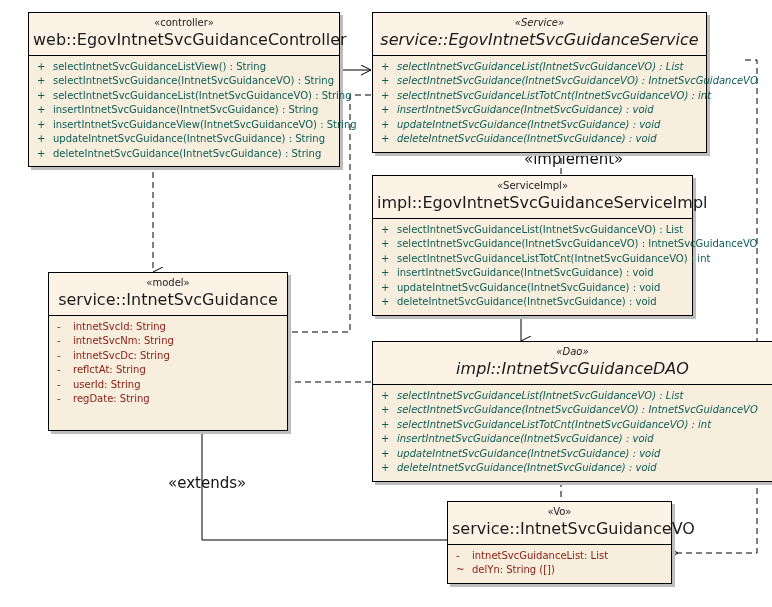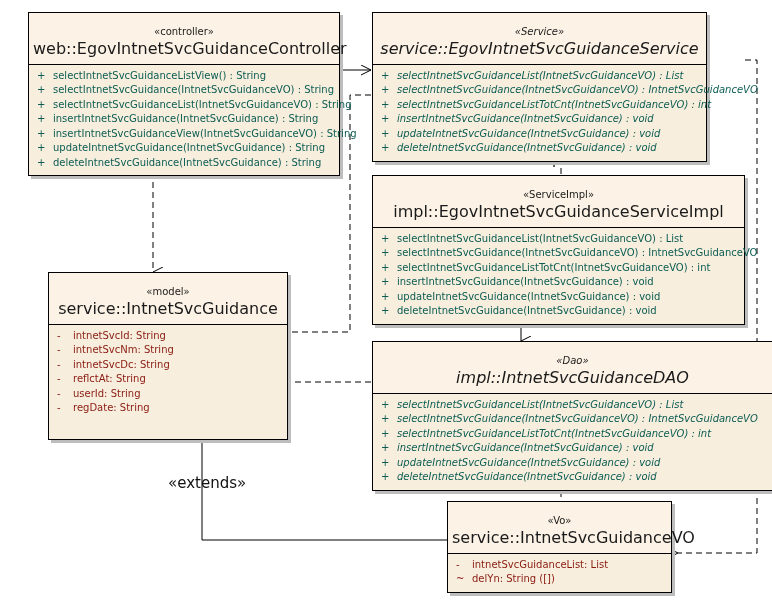--- a/index.html
+++ b/index.html
@@ -33,21 +33,21 @@
     position: absolute;
     box-sizing: border-box;
     border: 1px solid #000000;
     background: #f7eede;
     box-shadow: 3px 3px 0 0 #bdbdbd;
   }
   .uml-head {
     background: #fcf3e6;
     border-bottom: 1px solid #000000;
     text-align: center;
-    padding: 13px 4px 5px 4px;
+    padding: 4px 4px 5px 4px;
     line-height: 1.25;
   }
   .stereo {
     font-size: 10px;
     color: #1a1a1a;
     display: block;
     letter-spacing: 0px;
   }
   .cname {
     font-size: 16px;
@@ -178,21 +178,21 @@
     <div class="uml-body">
       <div class="member"><span class="vis">+</span><span>selectIntnetSvcGuidanceList(IntnetSvcGuidanceVO) : List</span></div>
       <div class="member"><span class="vis">+</span><span>selectIntnetSvcGuidance(IntnetSvcGuidanceVO) : IntnetSvcGuidanceVO</span></div>
       <div class="member"><span class="vis">+</span><span>selectIntnetSvcGuidanceListTotCnt(IntnetSvcGuidanceVO) : int</span></div>
       <div class="member"><span class="vis">+</span><span>insertIntnetSvcGuidance(IntnetSvcGuidance) : void</span></div>
       <div class="member"><span class="vis">+</span><span>updateIntnetSvcGuidance(IntnetSvcGuidance) : void</span></div>
       <div class="member"><span class="vis">+</span><span>deleteIntnetSvcGuidance(IntnetSvcGuidance) : void</span></div>
     </div>
   </div>
 
-  <div class="uml-box" style="left:372px; top:175px; width:373px;">
+  <div class="uml-box" style="left:372px; top:175px; width:321px;">
     <div class="uml-head">
       <span class="stereo">«ServiceImpl»</span>
       <span class="cname">impl::EgovIntnetSvcGuidanceServiceImpl</span>
     </div>
     <div class="uml-body">
       <div class="member"><span class="vis">+</span><span>selectIntnetSvcGuidanceList(IntnetSvcGuidanceVO) : List</span></div>
       <div class="member"><span class="vis">+</span><span>selectIntnetSvcGuidance(IntnetSvcGuidanceVO) : IntnetSvcGuidanceVO</span></div>
       <div class="member"><span class="vis">+</span><span>selectIntnetSvcGuidanceListTotCnt(IntnetSvcGuidanceVO) : int</span></div>
       <div class="member"><span class="vis">+</span><span>insertIntnetSvcGuidance(IntnetSvcGuidance) : void</span></div>
       <div class="member"><span class="vis">+</span><span>updateIntnetSvcGuidance(IntnetSvcGuidance) : void</span></div>

